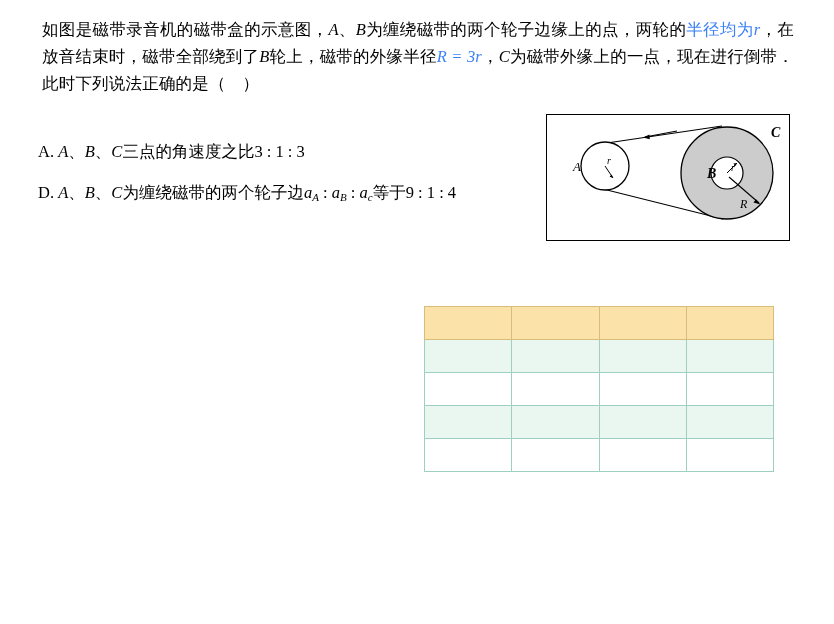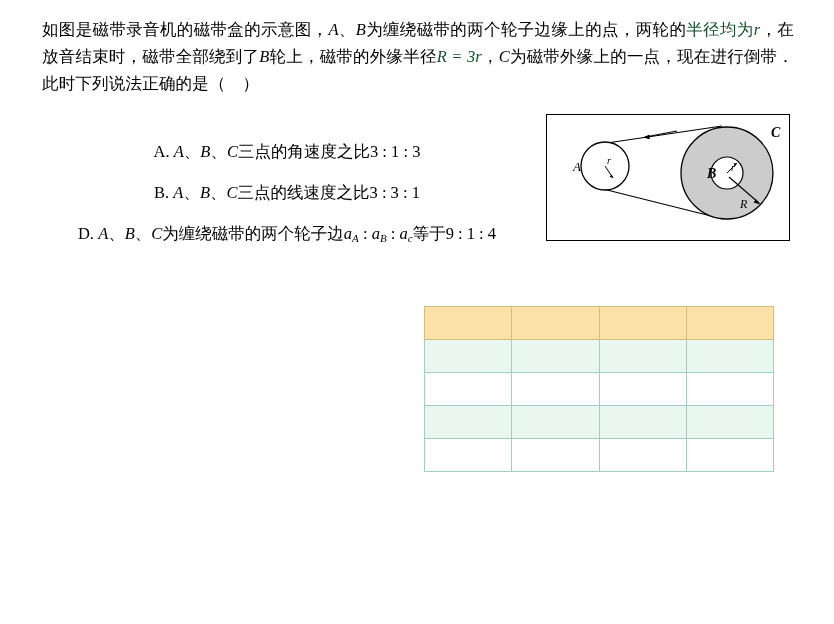--- a/index.html
+++ b/index.html
@@ -31,31 +31,30 @@
     font-size: 16.5px;
     line-height: 27px;
     letter-spacing: 0.2px;
     text-align: justify;
   }
   .stem .ital {
     font-family: "Liberation Serif", serif;
     font-style: italic;
   }
   .hl {
-    color: #14532d;
+    color: #3b82f6;
   }
 
   
   .options {
     position: absolute;
-    left: 27px;
+    left: 38px;
     top: 140px;
     width: 520px;
     font-size: 16.5px;
-    text-align: center;
   }
   .opt {
     margin-bottom: 17px;
     line-height: 24px;
     white-space: nowrap;
   }
   .opt .ital { font-style: italic; }
   sub {
     font-size: 11px;
     vertical-align: -3px;
@@ -108,24 +107,20 @@
     <span>如图是磁带录音机的磁带盒的示意图，</span><span class="ital">A</span><span>、</span><span class="ital">B</span><span>为缠绕磁带的两个轮子边</span><span>缘上的点，两轮的</span><span class="hl">半径均为</span><span class="hl ital">r</span><span>，在放音结束时，磁带全部绕到了</span><span class="ital">B</span><span>轮上，</span><span>磁带的外缘半径</span><span class="hl ital">R = 3r</span><span>，</span><span class="ital">C</span><span>为磁带外缘上的一点，现在进行倒带．此时</span><span>下列说法正确的是（　）</span>
   </div>
 
   <div class="options">
 
     <div class="opt">
       <span>A.</span>
       <span class="ital">A</span><span>、</span><span class="ital">B</span><span>、</span><span class="ital">C</span><span>三点的角速度之比</span><span>3 : 1 : 3</span>
     </div>
 
-    <div class="opt">
-      <span>B.</span>
-      <span class="ital">A</span><span>、</span><span class="ital">B</span><span>、</span><span class="ital">C</span><span>三点的线速度之比</span><span>3 : 3 : 1</span>
-    </div>
 
 
     <div class="opt">
       <span>D.</span>
       <span class="ital">A</span><span>、</span><span class="ital">B</span><span>、</span><span class="ital">C</span><span>为缠绕磁带的两个轮子边</span><span class="ital">a</span><sub class="ital">A</sub><span> : </span><span class="ital">a</span><sub class="ital">B</sub><span> : </span><span class="ital">a</span><sub class="ital">c</sub><span>等于</span><span>9 : 1 : 4</span>
     </div>
 
   </div>
 
   <div class="figure-box">

